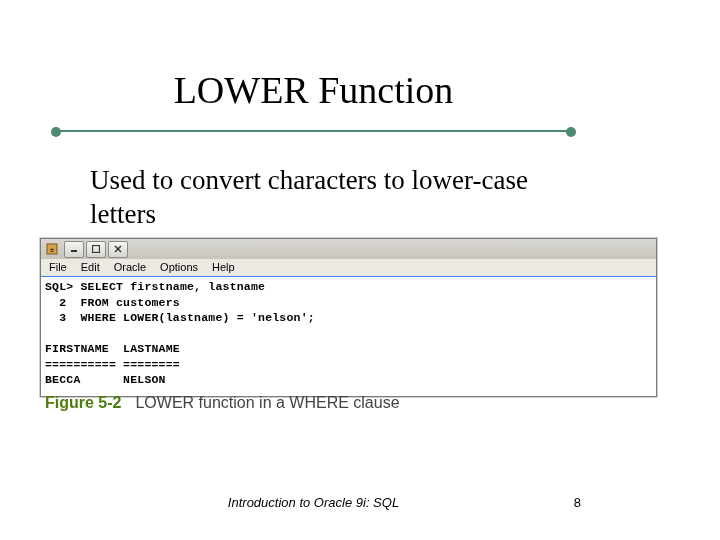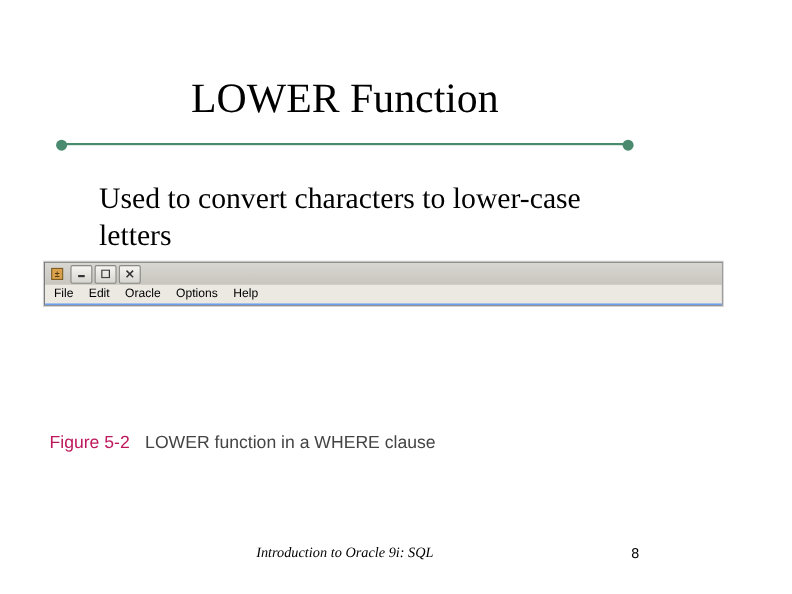--- a/index.html
+++ b/index.html
@@ -130,32 +130,32 @@
   
   .fig-caption {
     position: absolute;
     top: 394px;
     left: 45px;
     font-family: Arial, Helvetica, sans-serif;
     font-size: 16px;
     color: #444;
   }
   .fig-caption .fig-label {
-    font-weight: normal;
-    color: #be185d;
+    font-weight: bold;
+    color: #4d7c0f;
     margin-right: 14px;
   }
 
   .footer-center {
     position: absolute;
     bottom: 30px;
     left: 0;
     width: 100%;
     text-align: center;
-    font-family: Liberation Serif, serif;
+    font-family: Liberation Sans, sans-serif;
     font-size: 13px;
     color: #000;
   }
   .footer-num {
     position: absolute;
     bottom: 30px;
     right: 46px;
     font-family: Arial, Helvetica, sans-serif;
     font-size: 13px;
   }
@@ -198,20 +198,27 @@
         </div>
       </div>
     </div>
     <div class="menubar">
       <span>File</span>
       <span>Edit</span>
       <span>Oracle</span>
       <span>Options</span>
       <span>Help</span>
     </div>
+    <div class="console" id="console-area">SQL&gt; SELECT firstname, lastname
+  2  FROM customers
+  3  WHERE LOWER(lastname) = 'nelson';
+
+FIRSTNAME  LASTNAME
+========== ========
+BECCA      NELSON</div>
   </div>
 
   <div class="fig-caption">
     <span class="fig-label">Figure 5-2</span><span>LOWER function in a WHERE clause</span>
   </div>
 
   <div class="footer-center">
     <i>Introduction to Oracle 9i: SQL</i>
   </div>
   <div class="footer-num">8</div>

